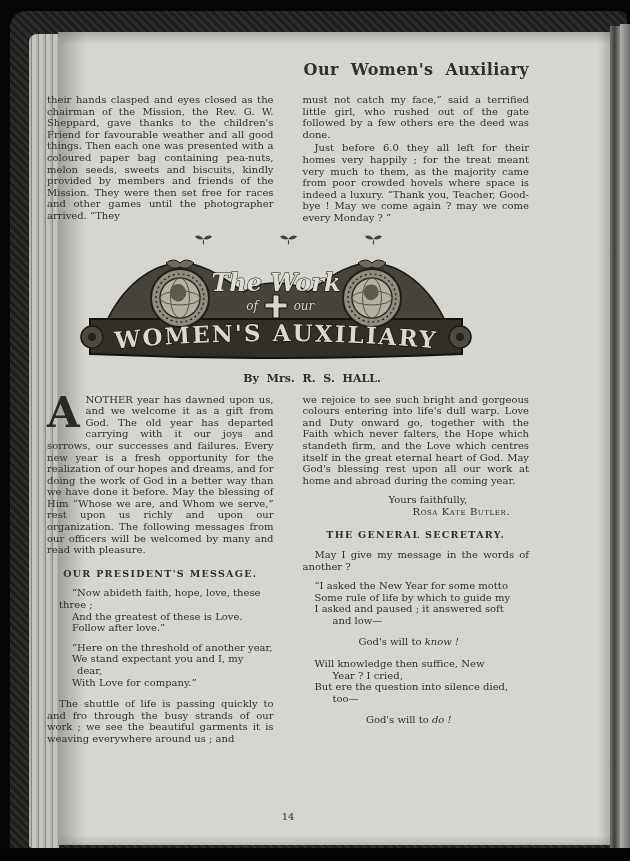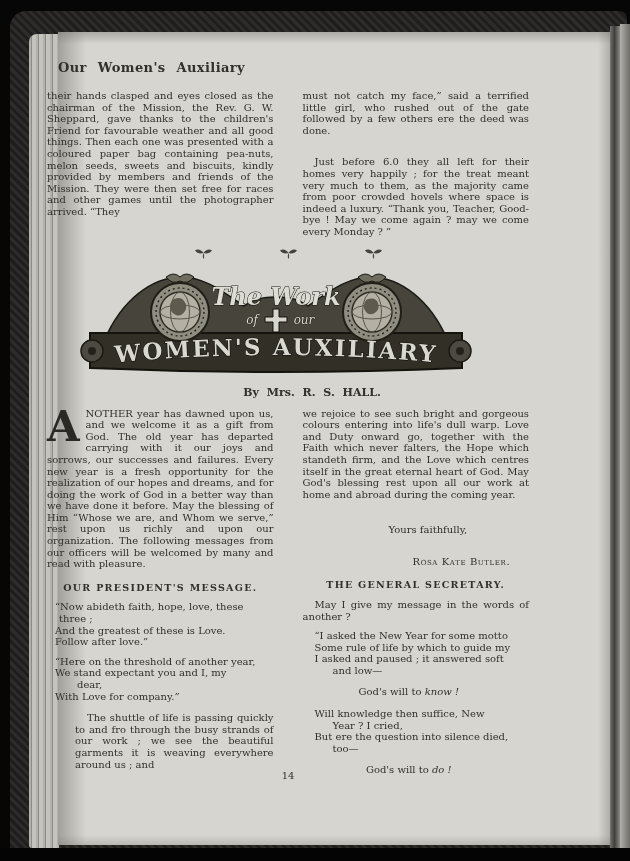--- a/index.html
+++ b/index.html
@@ -22,49 +22,49 @@
           linear-gradient(0deg,rgba(120,118,112,.3) 0,rgba(214,213,208,0) 10px),
           #d6d5d0;}
   .right-crease{position:absolute;left:610px;top:26px;width:10px;bottom:13px;
         background:linear-gradient(90deg,#757370,#403f3b 45%,#8e8c87);}
   .right-sliver{position:absolute;left:620px;top:24px;width:10px;bottom:13px;
         background:linear-gradient(90deg,#b1b0ab,#6f6e69);}
   .bottom-bar{position:absolute;left:0;bottom:0;width:100%;height:13px;background:#040404;}
 
   
   .content{position:absolute;left:47px;top:60px;width:482px;color:#32302b;}
-  .page-header{text-align:left;font-size:13px;font-weight:bold;word-spacing:6px;
+  .page-header{text-align:right;font-size:16px;font-weight:bold;word-spacing:6px;
         letter-spacing:.4px;margin:0 0 15px;padding-left:11px;}
   .cols{display:flex;gap:29px;text-align:justify;font-size:10px;line-height:11.6px;}
   .col{width:234px;}
   .cols p{margin:0;}
   p.ind{text-indent:12px;}
-  p.gap{margin-top:20px;}
+  p.gap{margin-top:2px;}
 
   .fleurons{display:flex;justify-content:center;gap:66px;margin:9px 0 5px;height:13px;}
   .fleuron{width:19px;height:13px;}
 
   .banner-wrap{margin:0 0 2px 33px;width:392px;height:114px;}
 
   .byline{text-align:center;font-weight:bold;font-size:11px;word-spacing:4px;margin:1px 0 9px;padding-left:48px;}
 
   .dropcap{float:left;font-weight:bold;font-size:42px;line-height:33px;
         padding:2px 6px 0 0;color:#2b2925;}
 
   .sub-heading{text-align:center;font-weight:bold;font-size:9.5px;letter-spacing:1.3px;
         margin:12px 0 8px;}
   .verse{margin:8px 0 0 4px;}
   .vl{white-space:nowrap;}
-  .i0{padding-left:8px;} .i1{padding-left:4px;} .i2{padding-left:26px;}
+  .i0{padding-left:8px;} .i1{padding-left:21px;} .i2{padding-left:26px;}
   .refrain{text-align:center;margin:9px 14px 11px 0;}
   .refrain em{font-style:italic;}
-  .par2{margin-top:10px !important;padding-left:28px;}
-  .signoff{padding-left:86px;margin-top:24px;}
-  .signature{padding-left:110px;margin-top:20px;font-variant:small-caps;letter-spacing:.6px;}
-  .pagenum{position:absolute;top:710px;left:0;width:100%;text-align:center;font-size:10px;}
+  .par2{margin-top:10px !important;}
+  .signoff{padding-left:86px;margin-top:8px;}
+  .signature{padding-left:110px;margin-top:0;font-variant:small-caps;letter-spacing:.6px;}
+  .pagenum{position:absolute;top:751px;left:0;width:100%;text-align:center;font-size:10px;}
 </style>
 </head>
 <body>
 
 <div class="scan">
   <div class="cover"></div>
   <div class="page-stack"></div>
   <div class="page"></div>
   <div class="right-crease"></div>
   <div class="right-sliver"></div>

